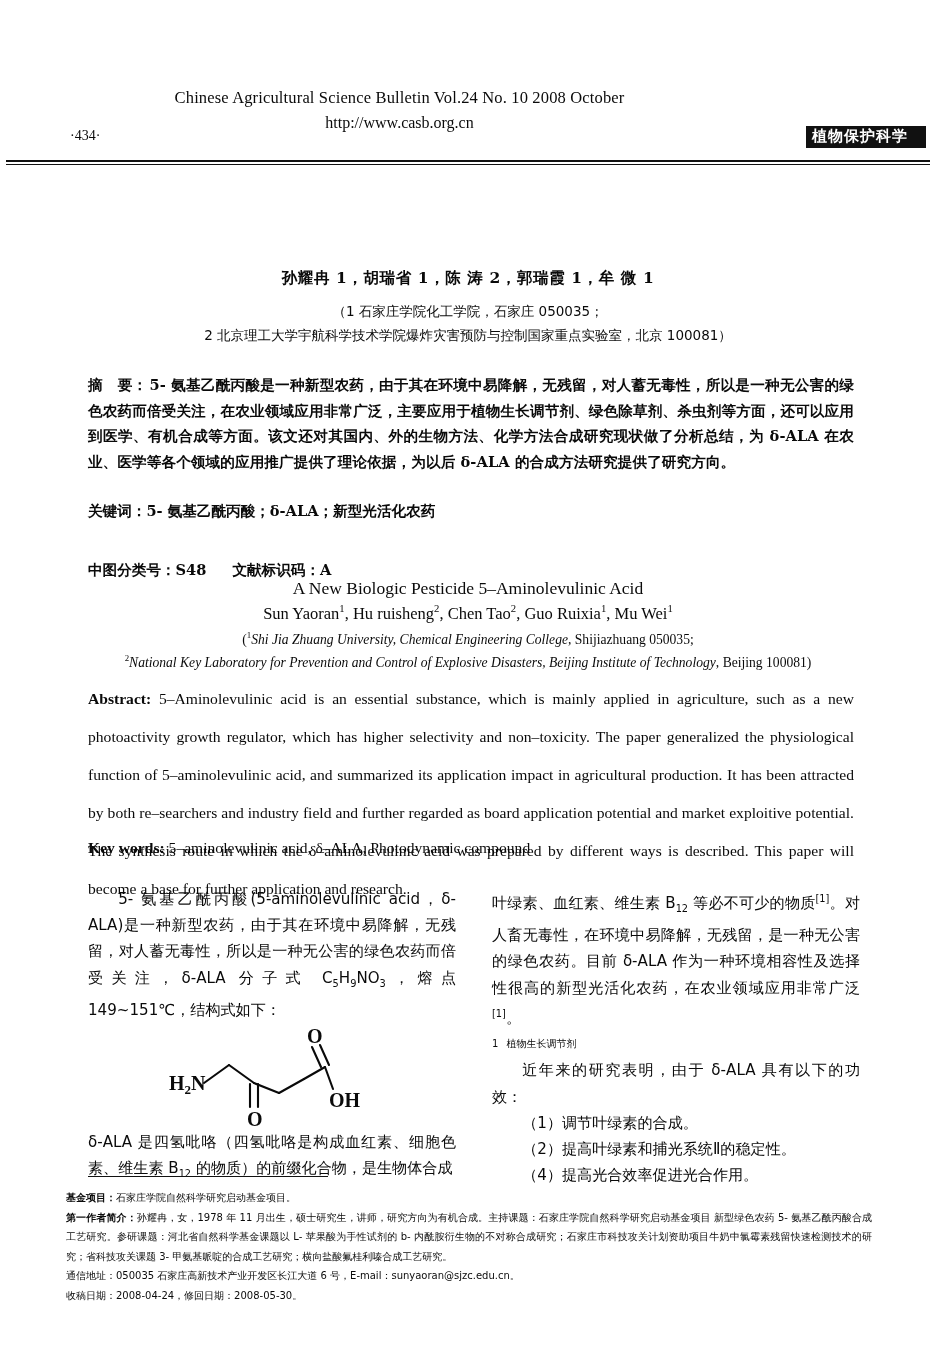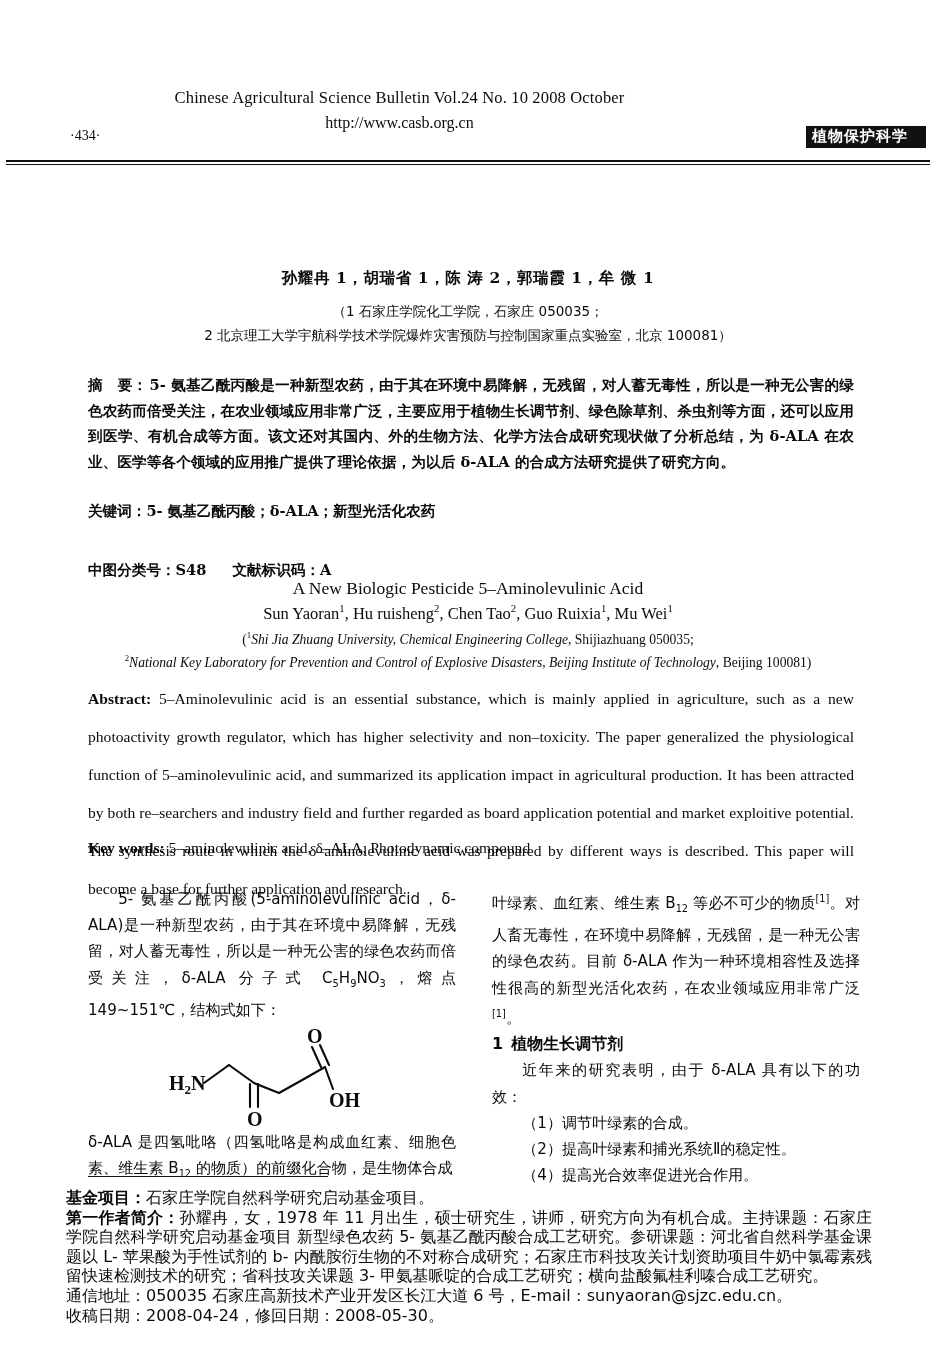--- a/index.html
+++ b/index.html
@@ -213,23 +213,23 @@
     font-family: "DejaVu Sans", sans-serif;
     font-size: 15.1px;
     line-height: 26.2px;
     text-align: justify;
   }
   .col-left  { left: 88px; }
   .col-right { left: 492px; }
   .col p { margin: 0; }
   .col p.indent { text-indent: 2em; }
   .heading-num {
-    font-weight: bold;
-    font-family: "DejaVu Sans", sans-serif;
-    font-size: 16px;
+    font-weight: normal;
+    font-family: "DejaVu Sans", sans-serif;
+    font-size: 10px;
   }
   .heading-num .n { margin-right: 8px; }
 
   
   .structure {
     margin: 4px 0 2px 0;
     height: 100px;
     position: relative;
   }
   .structure svg { display: block; margin: 0 auto; }
@@ -242,21 +242,21 @@
     width: 240px;
     height: 1px;
     background: #111;
   }
   .footnotes {
     position: absolute;
     top: 1188px;
     left: 66px;
     width: 806px;
     font-family: "DejaVu Sans", sans-serif;
-    font-size: 16px;
+    font-size: 10px;
     line-height: 19.6px;
     text-align: justify;
   }
   .footnotes p { margin: 0; }
   .footnotes .lbl { font-weight: bold; }
 </style>
 </head>
 <body>
 
 <div class="page">

